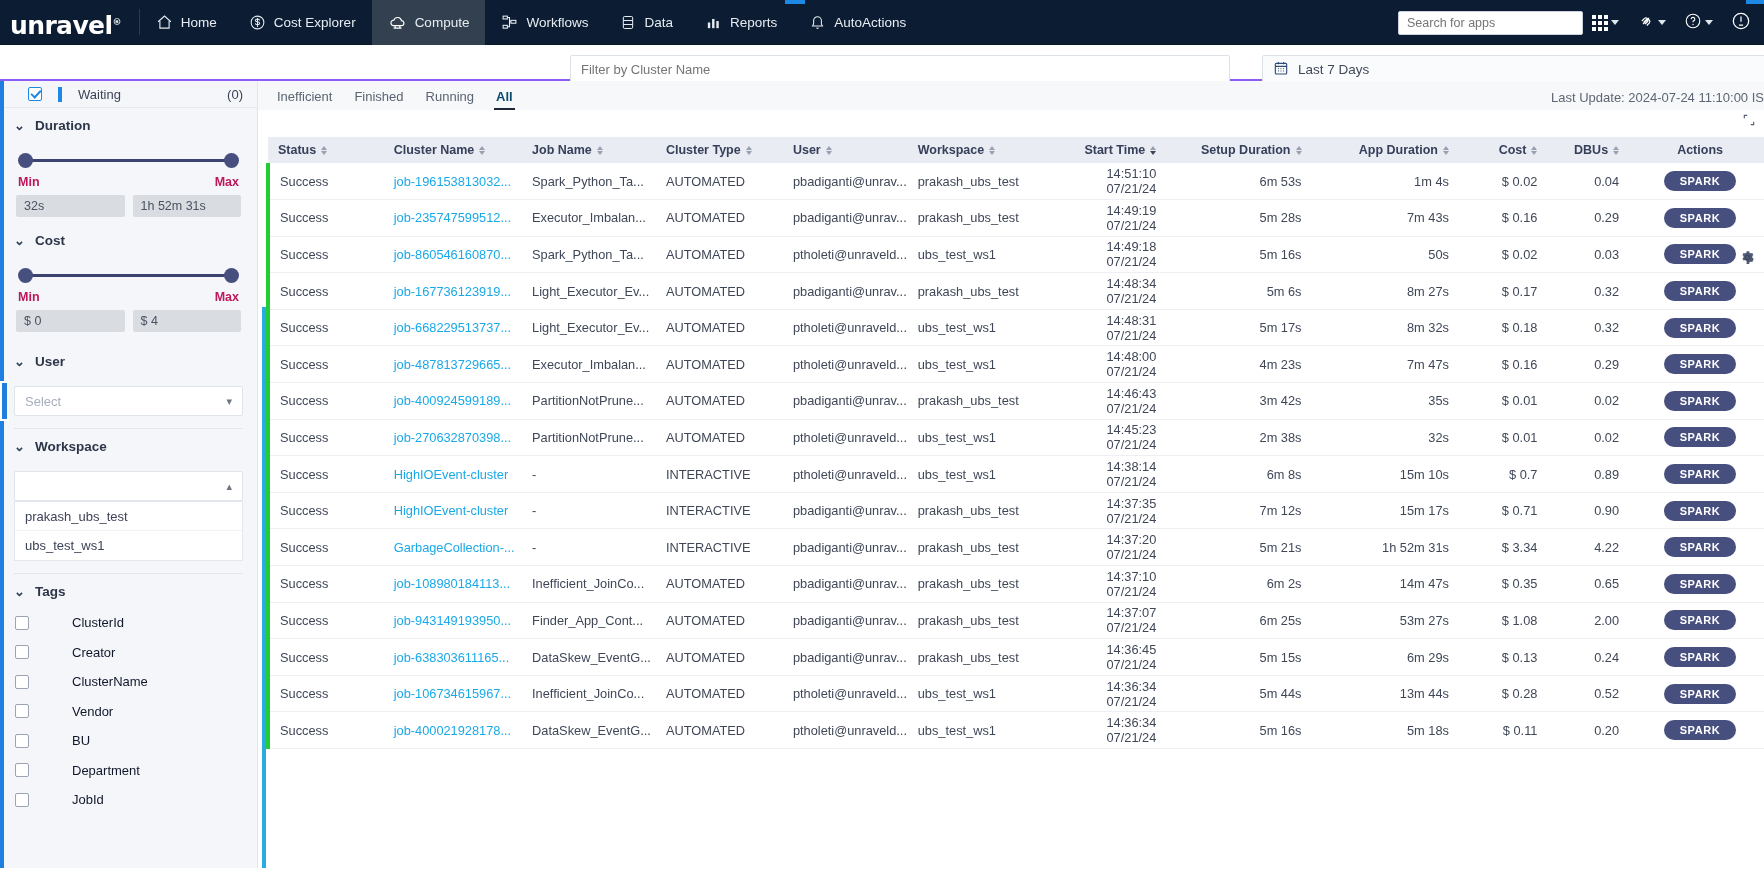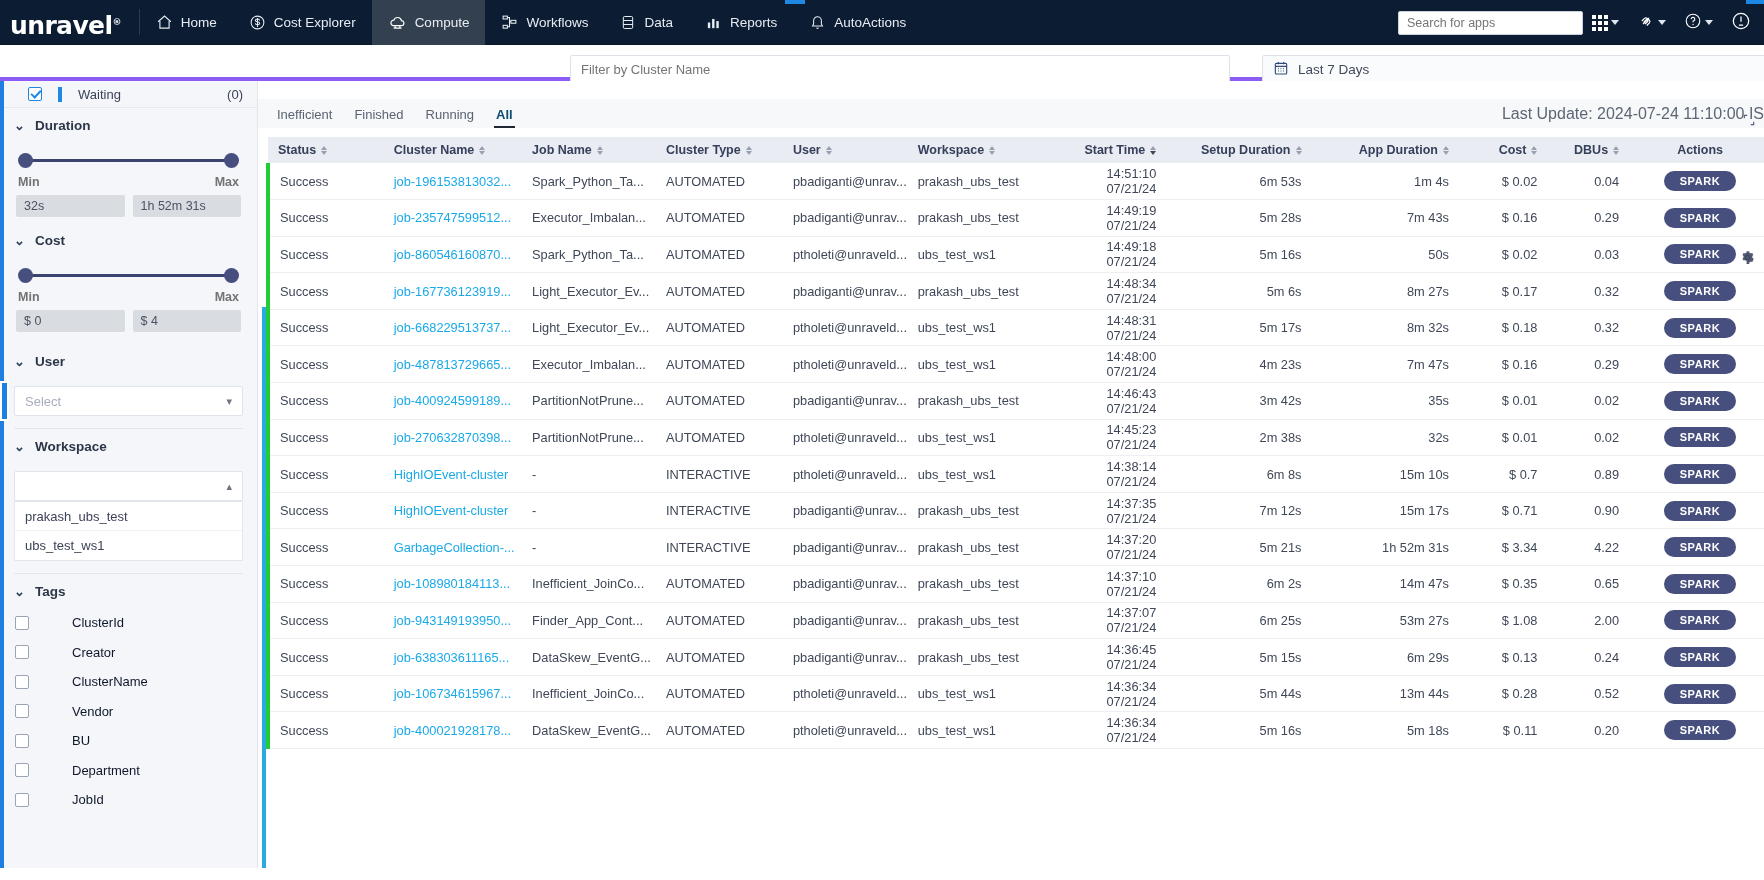--- a/index.html
+++ b/index.html
@@ -40,21 +40,21 @@
     font-family:"Liberation Sans", sans-serif; outline:none;
   }
   .icobtn{ display:flex; align-items:center; gap:3px; padding:0 9px; color:#fff; cursor:pointer;}
   .caret-d{ width:0;height:0;border-left:4px solid transparent;border-right:4px solid transparent;border-top:5px solid #dfe6ee;}
   .grid9{ display:grid; grid-template-columns:repeat(3,4px); grid-template-rows:repeat(3,4px); gap:2px;}
   .grid9 i{ background:#fff; display:block; width:4px;height:4px;}
   .acc1{position:absolute;top:0;left:785px;width:20px;height:4px;background:#1e88e5;}
   .acc2{position:absolute;top:0;right:0;width:18px;height:4px;background:#1e88e5;}
 
   
-  .filterbar{ height:36px; background:#fff; position:relative; border-bottom:4px solid #8b5cf6;}
+  .filterbar{ height:36px; background:#fff; position:relative; border-bottom:2px solid #8b5cf6;}
   .clusterfilter{
     position:absolute; left:570px; top:10px; width:660px; height:28px;
     border:1px solid #dde2e9; border-radius:2px; background:#fff;
     font-size:13px; color:#98a1ad; padding:0 10px; outline:none;
     font-family:"Liberation Sans", sans-serif;
   }
   .daterange{
     position:absolute; left:1262px; top:10px; width:620px; height:28px;
     border:1px solid #dde2e9; border-radius:2px; background:#fafbfc;
     display:flex; align-items:center; padding:0 10px; gap:9px; cursor:pointer;
@@ -92,21 +92,21 @@
   .sect-hd{
     display:flex;align-items:center;gap:10px;height:34px;cursor:pointer;
     font-weight:bold;font-size:13.5px;color:#2c3648;
   }
   .chev-dn{ color:#33405a; font-size:13px; line-height:1; }
   .slider{ position:relative; height:22px; margin:8px 4px 0 4px;}
   .slider-track{position:absolute;left:6px;right:6px;top:9px;height:3px;background:#3c4371;border-radius:2px;}
   .knob{position:absolute;top:3px;width:15px;height:15px;border-radius:50%;background:#474f7e;}
   .knob.l{left:0;} .knob.r{right:0;}
   .minmax{display:flex;justify-content:space-between;margin-top:3px;padding:0 4px;}
-  .minmax span{font-size:12.5px;font-weight:bold;color:#737373;}
+  .minmax span{font-size:12.5px;font-weight:bold;color:#be185d;}
   .valrow{display:flex;gap:8px;margin-top:6px;padding:0 2px;}
   .valbox{
     flex:1;height:22px;background:#d9dce0;border-radius:2px;display:flex;align-items:center;
     padding:0 8px;font-size:12.5px;color:#4a5263;
   }
   .selbox{
     height:30px;border:1px solid #dfe3ea;background:#fff;border-radius:2px;
     display:flex;align-items:center;padding:0 10px;font-size:13px;color:#a7aebb;
     position:relative; margin-top:8px;
   }
@@ -115,27 +115,27 @@
     border:1px solid #e3e7ed; background:#fff; margin-top:0;
   }
   .dd-item{ height:29px;display:flex;align-items:center;padding:0 10px;font-size:13px;color:#3c4257;cursor:pointer;border-bottom:1px solid #f0f2f6;}
   .dd-item:last-child{border-bottom:none;}
   .divider{height:1px;background:#e3e7ed;margin:10px 0 0 0;}
   .tagrow{display:flex;align-items:center;gap:11px;height:29.5px;padding-left:1px;}
   .tagrow .lbl{font-size:13px;color:#0f172a;margin-left:32px;}
 
   
   .main{ flex:1; position:relative; background:#fff; overflow:hidden;}
-  .tabsrow{ height:29px; display:flex; align-items:flex-end; padding-left:8px; background:#f6f8fa; position:relative;margin-top:18px;}
+  .tabsrow{ height:29px; display:flex; align-items:flex-end; padding-left:8px; background:#f6f8fa; position:relative;}
   .tab{
     font-size:13px;color:#5b6473; padding:0 11px 6px 11px; cursor:pointer; position:relative;
   }
   .tab.active{ font-weight:bold; color:#0c4a6e; }
   .tab.active:after{content:"";position:absolute;left:9px;right:9px;bottom:0;height:2px;background:#1f2736;}
-  .lastupdate{position:absolute;right:0;bottom:5px;font-size:16px;color:#5d6personally;}
+  .lastupdate{position:absolute;right:0;bottom:5px;font-size:13px;color:#5d6personally;}
   .lastupdate{color:#5d6675;}
   .expand-ic{position:absolute; right:8px; top:32px; color:#56607a; font-size:13px;}
 
   .tblwrap{ position:absolute; left:8px; right:0; top:56px; bottom:0; }
   table{ border-collapse:collapse; width:1505px; table-layout:fixed; }
   thead th{
     background:#e9ecf3; height:26px; font-size:12.5px; font-weight:bold; color:#37405a;
     padding:0 10px; white-space:nowrap; position:relative;
   }
   .th-in{display:flex;align-items:center;gap:5px;}

